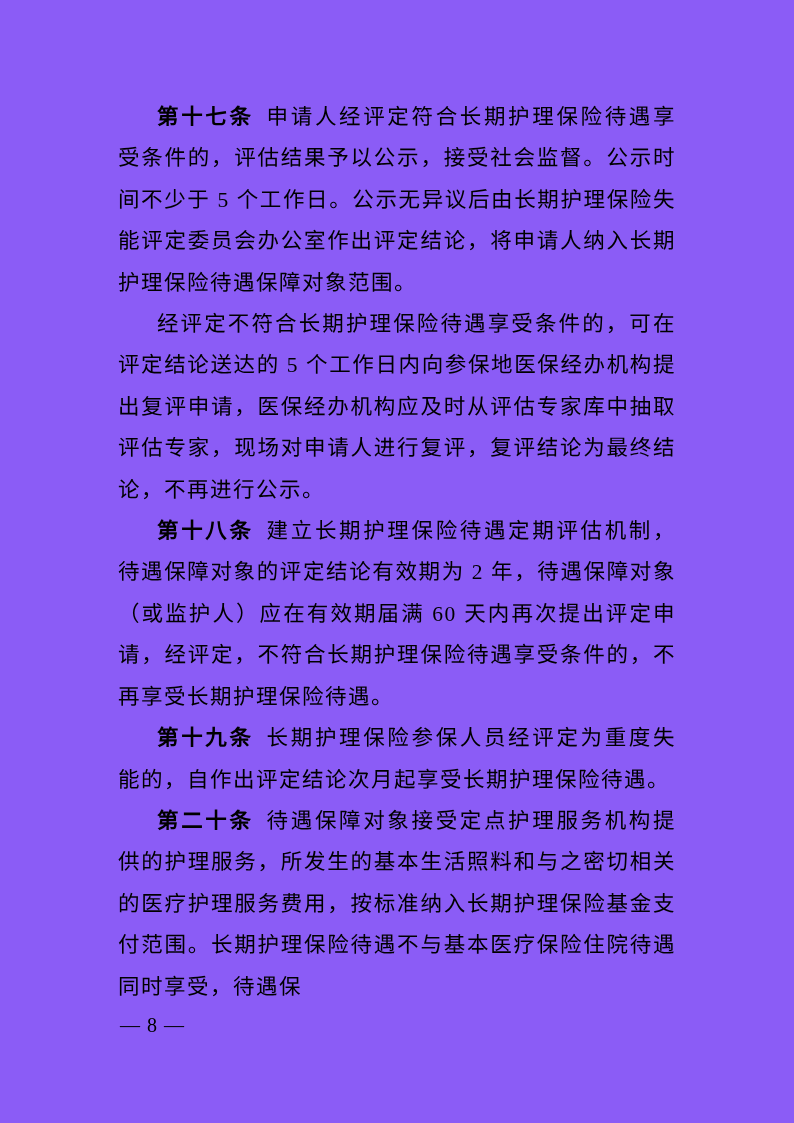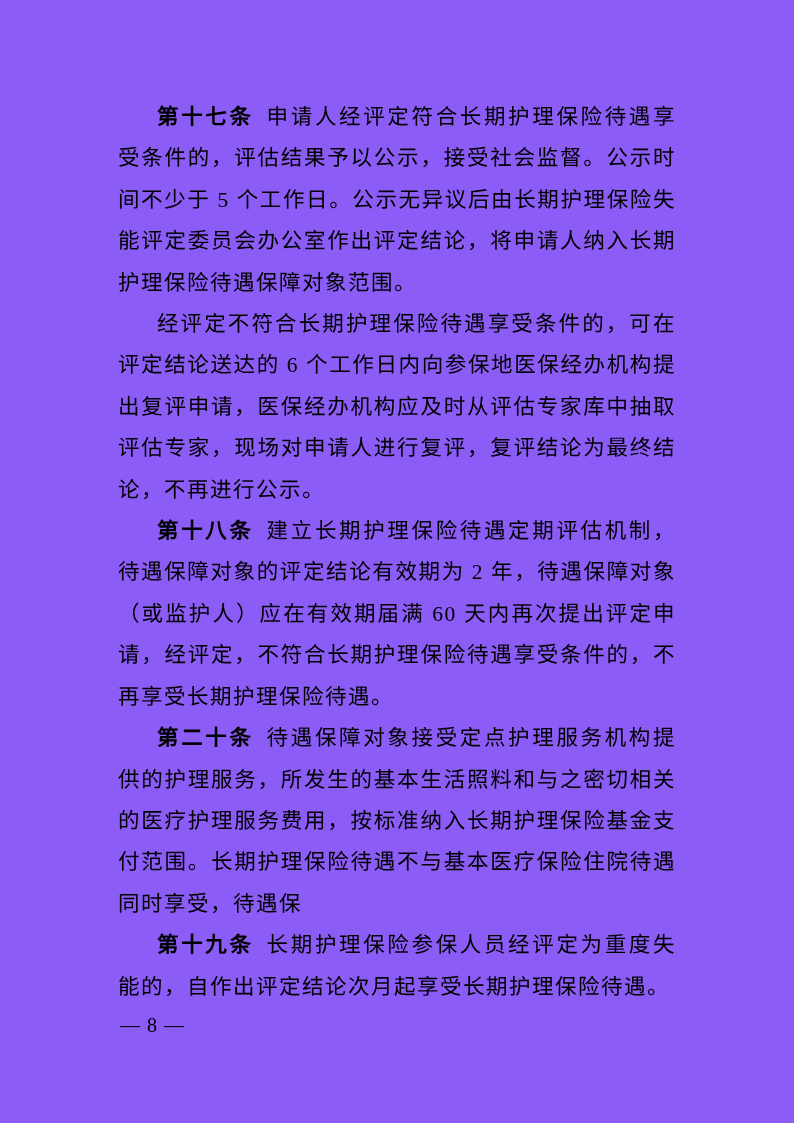--- a/index.html
+++ b/index.html
@@ -57,25 +57,25 @@
   }
 </style>
 </head>
 <body>
 
 <div class="page">
   <div class="content">
 
     <p class="para"><span class="article-label">第十七条</span><span>申请人经评定符合长期护理保险待遇享受条件的，评估结果予以公示，接受社会监督。公示时间不少于 5 个工作日。公示无异议后由长期护理保险失能评定委员会办公室作出评定结论，将申请人纳入长期护理保险待遇保障对象范围。</span></p>
 
-    <p class="para"><span>经评定不符合长期护理保险待遇享受条件的，可在评定结论送达的 6 个工作日内向参保地医保经办机构提出复评申请，医保经办机构应及时从评估专家库中抽取评估专家，现场对申请人进行复评，复评结论为最终结论，不再进行公示。</span></p>
+    <p class="para"><span>经评定不符合长期护理保险待遇享受条件的，可在评定结论送达的 5 个工作日内向参保地医保经办机构提出复评申请，医保经办机构应及时从评估专家库中抽取评估专家，现场对申请人进行复评，复评结论为最终结论，不再进行公示。</span></p>
 
     <p class="para"><span class="article-label">第十八条</span><span>建立长期护理保险待遇定期评估机制，待遇保障对象的评定结论有效期为 2 年，待遇保障对象（或监护人）应在有效期届满 60 天内再次提出评定申请，经评定，不符合长期护理保险待遇享受条件的，不再享受长期护理保险待遇。</span></p>
 
 
+    <p class="para"><span class="article-label">第十九条</span><span>长期护理保险参保人员经评定为重度失能的，自作出评定结论次月起享受长期护理保险待遇。</span></p>
+
     <p class="para"><span class="article-label">第二十条</span><span>待遇保障对象接受定点护理服务机构提供的护理服务，所发生的基本生活照料和与之密切相关的医疗护理服务费用，按标准纳入长期护理保险基金支付范围。长期护理保险待遇不与基本医疗保险住院待遇同时享受，待遇保</span></p>
-
-    <p class="para"><span class="article-label">第十九条</span><span>长期护理保险参保人员经评定为重度失能的，自作出评定结论次月起享受长期护理保险待遇。</span></p>
 
   </div>
 
   <div class="page-footer">— 8 —</div>
 </div>
 
 </body></html>

